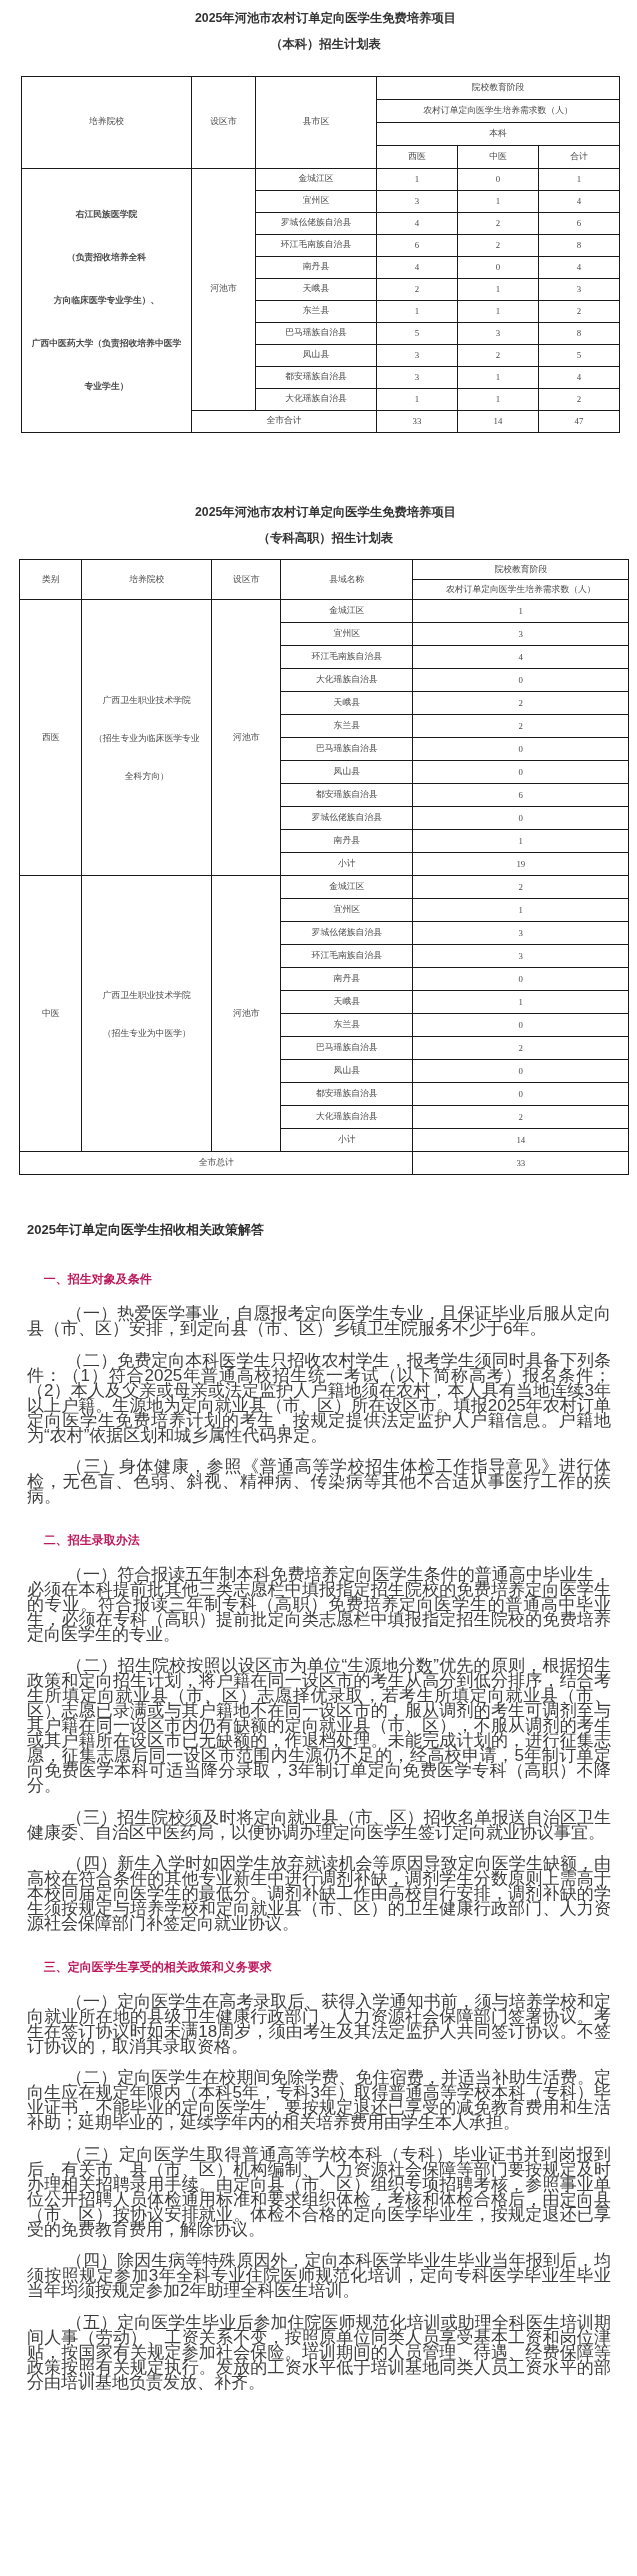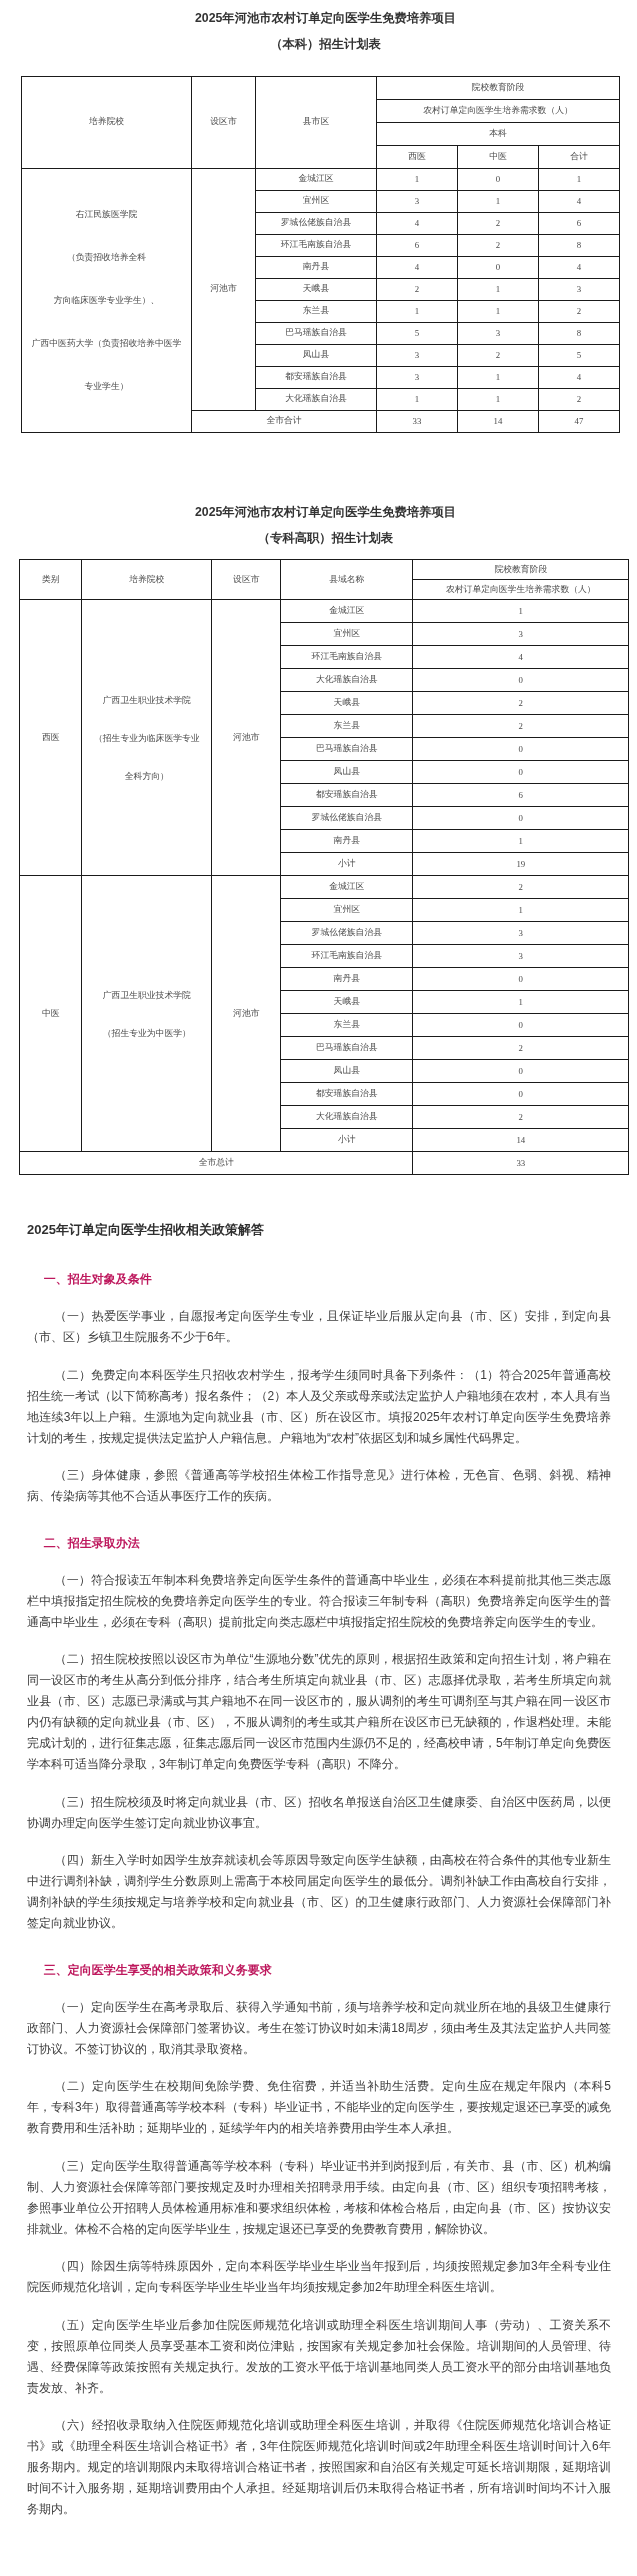--- a/index.html
+++ b/index.html
@@ -13,38 +13,38 @@
   
   table{border-collapse:collapse;table-layout:fixed;
         font-family:"Liberation Serif",serif;color:#4a4a4a;}
   td{border:0.6px solid #1a1a1a;text-align:center;vertical-align:middle;
      font-size:8.8px;padding:0 2.3px;overflow:hidden;}
   .t-outer{border:1.2px solid #1a1a1a;}
 
   #table1{margin:19px 0 0 21px;width:599px;}
   #table1 td.hrow{height:22px;}
   #table1 td.drow{height:21px;}
-  #table1 .college-cell{line-height:43px;white-space:pre-line;font-size:8.8px;}
+  #table1 .college-cell{line-height:43px;white-space:pre-line;font-size:8.8px;font-weight:bold;}
 
   #table2{margin:8.2px 0 0 19.3px;width:609px;}
   #table2 td.hrow{height:19.3px;}
   #table2 td.drow{height:22px;}
   #table2 .college-cell{line-height:38px;white-space:pre-line;}
   tr.section-start td{border-top:1.2px solid #1a1a1a;}
   tr.grand-total td{border-top:1.2px solid #1a1a1a;}
 
   .gap-title{margin-top:66px;}
 
   
   .qa{padding:0 27px;}
   .qa-title{margin-top:42px;text-align:left;font-weight:bold;font-size:13px;
             line-height:26px;color:#303030;}
   .qa h3{margin:26px 0 0 0;font-size:12px;line-height:20.5px;color:#be185d;
          font-weight:bold;text-indent:1.4em;}
-  .qa p{margin:16.4px 0;font-size:12px;line-height:21px;text-indent:2.3em;
+  .qa p{margin:16.4px 0;font-size:17px;line-height:15px;text-indent:2.3em;
         text-align:justify;color:#3c3c3c;}
 </style>
 </head>
 <body>
 
 <div class="doc-title">
   <div>2025年河池市农村订单定向医学生免费培养项目</div>
   <div>（本科）招生计划表</div>
 </div>
 
@@ -307,16 +307,15 @@
       <p>（一）符合报读五年制本科免费培养定向医学生条件的普通高中毕业生，必须在本科提前批其他三类志愿栏中填报指定招生院校的免费培养定向医学生的专业。符合报读三年制专科（高职）免费培养定向医学生的普通高中毕业生，必须在专科（高职）提前批定向类志愿栏中填报指定招生院校的免费培养定向医学生的专业。</p>
       <p>（二）招生院校按照以设区市为单位“生源地分数”优先的原则，根据招生政策和定向招生计划，将户籍在同一设区市的考生从高分到低分排序，结合考生所填定向就业县（市、区）志愿择优录取，若考生所填定向就业县（市、区）志愿已录满或与其户籍地不在同一设区市的，服从调剂的考生可调剂至与其户籍在同一设区市内仍有缺额的定向就业县（市、区），不服从调剂的考生或其户籍所在设区市已无缺额的，作退档处理。未能完成计划的，进行征集志愿，征集志愿后同一设区市范围内生源仍不足的，经高校申请，5年制订单定向免费医学本科可适当降分录取，3年制订单定向免费医学专科（高职）不降分。</p>
       <p>（三）招生院校须及时将定向就业县（市、区）招收名单报送自治区卫生健康委、自治区中医药局，以便协调办理定向医学生签订定向就业协议事宜。</p>
       <p>（四）新生入学时如因学生放弃就读机会等原因导致定向医学生缺额，由高校在符合条件的其他专业新生中进行调剂补缺，调剂学生分数原则上需高于本校同届定向医学生的最低分。调剂补缺工作由高校自行安排，调剂补缺的学生须按规定与培养学校和定向就业县（市、区）的卫生健康行政部门、人力资源社会保障部门补签定向就业协议。</p>
       <h3>三、定向医学生享受的相关政策和义务要求</h3>
       <p>（一）定向医学生在高考录取后、获得入学通知书前，须与培养学校和定向就业所在地的县级卫生健康行政部门、人力资源社会保障部门签署协议。考生在签订协议时如未满18周岁，须由考生及其法定监护人共同签订协议。不签订协议的，取消其录取资格。</p>
       <p>（二）定向医学生在校期间免除学费、免住宿费，并适当补助生活费。定向生应在规定年限内（本科5年，专科3年）取得普通高等学校本科（专科）毕业证书，不能毕业的定向医学生，要按规定退还已享受的减免教育费用和生活补助；延期毕业的，延续学年内的相关培养费用由学生本人承担。</p>
       <p>（三）定向医学生取得普通高等学校本科（专科）毕业证书并到岗报到后，有关市、县（市、区）机构编制、人力资源社会保障等部门要按规定及时办理相关招聘录用手续。由定向县（市、区）组织专项招聘考核，参照事业单位公开招聘人员体检通用标准和要求组织体检，考核和体检合格后，由定向县（市、区）按协议安排就业。体检不合格的定向医学毕业生，按规定退还已享受的免费教育费用，解除协议。</p>
       <p>（四）除因生病等特殊原因外，定向本科医学毕业生毕业当年报到后，均须按照规定参加3年全科专业住院医师规范化培训，定向专科医学毕业生毕业当年均须按规定参加2年助理全科医生培训。</p>
       <p>（五）定向医学生毕业后参加住院医师规范化培训或助理全科医生培训期间人事（劳动）、工资关系不变，按照原单位同类人员享受基本工资和岗位津贴，按国家有关规定参加社会保险。培训期间的人员管理、待遇、经费保障等政策按照有关规定执行。发放的工资水平低于培训基地同类人员工资水平的部分由培训基地负责发放、补齐。</p>
-      <p>（六）经招收录取纳入住院医师规范化培训或助理全科医生培训，并取得《住院医师规范化培训合格证书》或《助理全科医生培训合格证书》者，3年住院医师规范化培训时间或2年助理全科医生培训时间计入6年服务期内。规定的培训期限内未取得培训合格证书者，按照国家和自治区有关规定可延长培训期限，延期培训时间不计入服务期，延期培训费用由个人承担。经延期培训后仍未取得合格证书者，所有培训时间均不计入服务期内。</p>
     </div>
 </div>
 
 
 </body></html>

